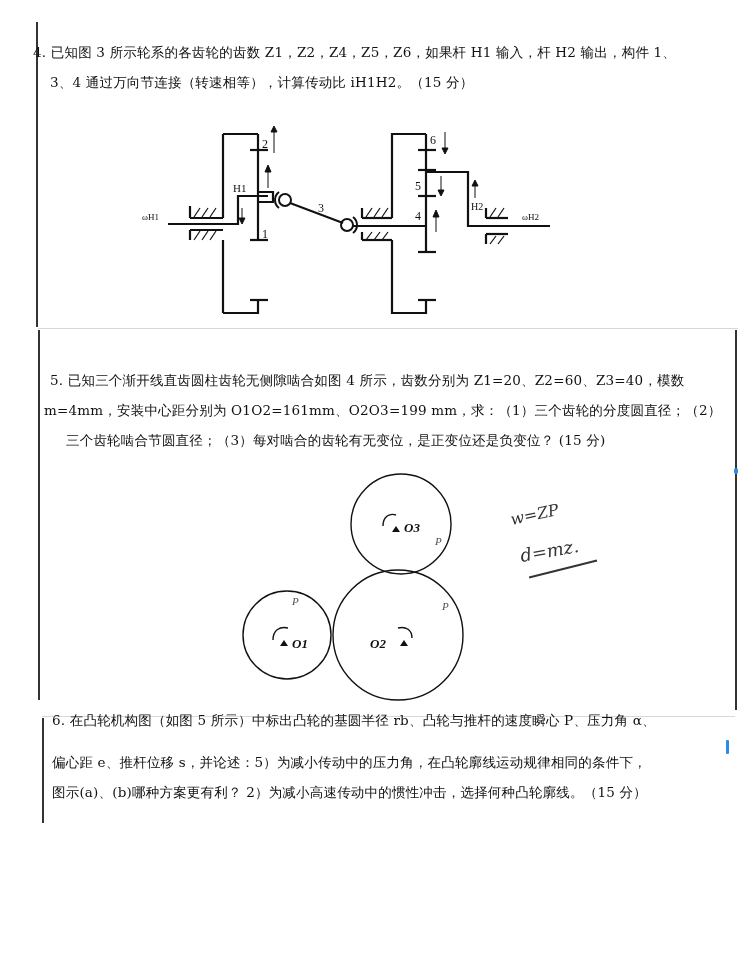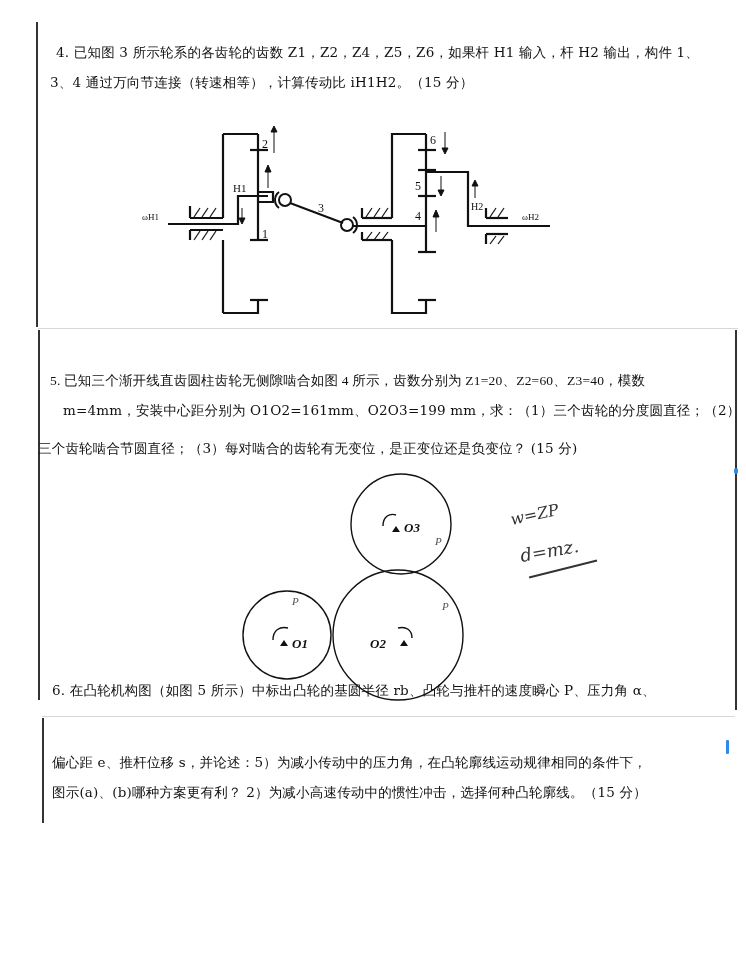--- a/index.html
+++ b/index.html
@@ -24,21 +24,21 @@
 
 <div class="vline" style="left:36px; top:22px; height:305px;"></div>
 <div class="vline" style="left:38px; top:330px; height:370px;"></div>
 <div class="vline" style="left:42px; top:718px; height:105px;"></div>
 
 <div class="vline" style="left:735px; top:330px; height:380px;"></div>
 
 <div class="hline" style="left:38px; top:328px; width:700px;"></div>
 <div class="hline" style="left:42px; top:716px; width:693px;"></div>
 
-<div class="q-text" style="left:56px; top:38px;">
+<div class="q-text" style="left:33px; top:38px;">
   <span>4. 已知图 3 所示轮系的各齿轮的齿数 </span><span>Z1，Z2，Z4，Z5，Z6</span><span>，如果杆 H1 输入，杆 H2 输出，构件 1、</span>
 </div>
 <div class="q-text" style="left:50px; top:68px;text-align:center;">3、4 通过万向节连接（转速相等），计算传动比 iH1H2。（15 分）</div>
 
 <svg class="abs" style="left:130px; top:120px;" width="440" height="210" viewBox="0 0 440 210">
   <g stroke="#111" stroke-width="2.2" fill="none">
 
     <polyline points="93,14 128,14"></polyline>
     <line x1="93" y1="14" x2="93" y2="98"></line>
     <line x1="93" y1="120" x2="93" y2="193"></line>
@@ -138,23 +138,23 @@
     <text x="188" y="92">3</text>
     <text x="12" y="100" font-size="9">ωH1</text>
     <text x="300" y="24">6</text>
     <text x="285" y="70">5</text>
     <text x="285" y="100">4</text>
     <text x="341" y="90" font-size="10">H2</text>
     <text x="392" y="100" font-size="9">ωH2</text>
   </g>
 </svg>
 
-<div class="q-text" style="left:50px; top:366px;font-family:Liberation Serif, serif;">5. 已知三个渐开线直齿圆柱齿轮无侧隙啮合如图 4 所示，齿数分别为 Z1=20、Z2=60、Z3=40，模数</div>
-<div class="q-text" style="left:63px; top:396px;text-align:center;">m=4mm，安装中心距分别为 O1O2=161mm、O2O3=199 mm，求：（1）三个齿轮的分度圆直径；（2）</div>
-<div class="q-text" style="left:38px; top:426px;margin-top:8px;">三个齿轮啮合节圆直径；（3）每对啮合的齿轮有无变位，是正变位还是负变位？ (15 分)</div>
+<div class="q-text" style="left:50px; top:366px;">5. 已知三个渐开线直齿圆柱齿轮无侧隙啮合如图 4 所示，齿数分别为 Z1=20、Z2=60、Z3=40，模数</div>
+<div class="q-text" style="left:44px; top:396px;text-align:center;">m=4mm，安装中心距分别为 O1O2=161mm、O2O3=199 mm，求：（1）三个齿轮的分度圆直径；（2）</div>
+<div class="q-text" style="left:66px; top:426px;">三个齿轮啮合节圆直径；（3）每对啮合的齿轮有无变位，是正变位还是负变位？ (15 分)</div>
 
 <svg class="abs" style="left:230px; top:470px;" width="250" height="240" viewBox="0 0 250 240">
   <g stroke="#111" stroke-width="1.4" fill="none">
     <circle cx="57" cy="165" r="44"></circle>
     <circle cx="168" cy="165" r="65"></circle>
     <circle cx="171" cy="54" r="50"></circle>
     <path d="M43,170 C43,160 50,156 58,158"></path>
     <path d="M153,56 C153,46 160,43 166,45"></path>
     <path d="M168,158 C176,156 182,160 182,168"></path>
   </g>
@@ -172,18 +172,18 @@
     <text x="205" y="75">P</text>
     <text x="212" y="140">P</text>
     <text x="62" y="135">P</text>
   </g>
 </svg>
 
 <div class="abs hand" style="left:510px; top:505px; font-size:16px; transform:rotate(-12deg);">w=ZP</div>
 <div class="abs hand" style="left:520px; top:540px; font-size:18px; transform:rotate(-10deg);">d=mz.</div>
 <div class="abs" style="left:528px; top:568px; width:70px; height:1.5px; background:#333; transform:rotate(-14deg);"></div>
 
-<div class="q-text" style="left:52px; top:676px;">6. 在凸轮机构图（如图 5 所示）中标出凸轮的基圆半径 rb、凸轮与推杆的速度瞬心 P、压力角 α、</div>
+<div class="q-text" style="left:52px; top:706px;">6. 在凸轮机构图（如图 5 所示）中标出凸轮的基圆半径 rb、凸轮与推杆的速度瞬心 P、压力角 α、</div>
 <div class="q-text" style="left:52px; top:748px;">偏心距 e、推杆位移 s，并论述：5）为减小传动中的压力角，在凸轮廓线运动规律相同的条件下，</div>
 <div class="q-text" style="left:52px; top:778px;text-align:right;">图示(a)、(b)哪种方案更有利？ 2）为减小高速传动中的惯性冲击，选择何种凸轮廓线。（15 分）</div>
 
 <div class="blue-mark" style="left:734px; top:468px; width:4px; height:6px; border-radius:2px;"></div>
 <div class="blue-mark" style="left:726px; top:740px; width:3px; height:14px; border-radius:1px;"></div>
 
 </body></html>

